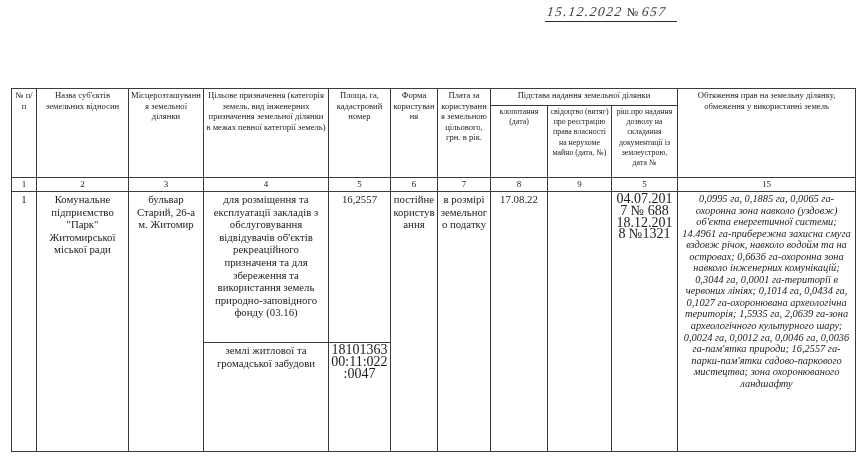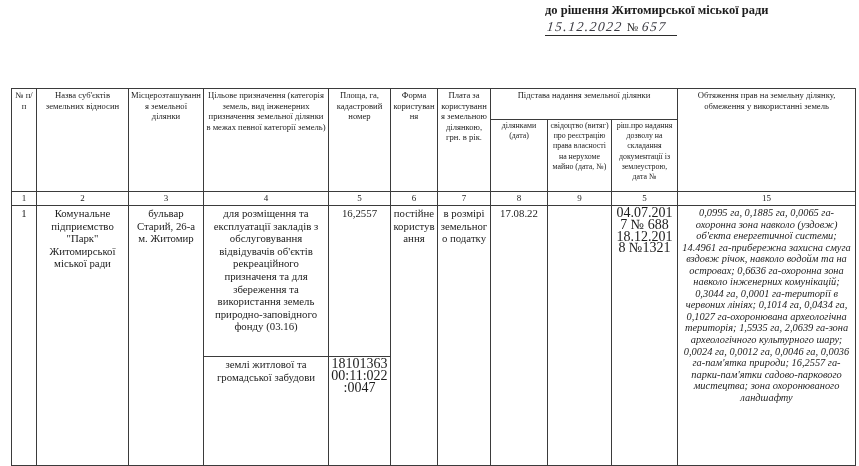--- a/index.html
+++ b/index.html
@@ -66,21 +66,20 @@
   td.data { font-size: 10.8px; line-height: 12.6px; font-weight: bold; padding-top: 3px; }
   td.data-sm { font-size: 14px; line-height: 11.8px; font-weight: bold; padding-top: 3px; }
   td.encumb { font-size: 10.4px; line-height: 11.55px; font-weight: bold; padding: 3px 3px 0 3px; font-style: italic; }
 </style>
 </head>
 <body>
 
 <div class="page">
 
   <div class="annex">
-    <div>до рішення Житомирської міської ради</div>
     <div class="hw-line"><span class="handwritten">15.12.2022</span><span class="no-sign">№</span><span class="handwritten">657</span></div>
   </div>
 
 
   <table class="main">
     <colgroup>
       <col style="width:25px">
         <col style="width:92px">
         <col style="width:75px">
       <col style="width:125px">
@@ -94,27 +93,27 @@
     </colgroup>
 
     <tbody>
         <tr>
       <th class="hdr" rowspan="2">№ п/п</th>
       <th class="hdr" rowspan="2">Назва суб'єктів земельних відносин</th>
       <th class="hdr" rowspan="2">Місцерозташування земельної ділянки</th>
       <th class="hdr" rowspan="2">Цільове призначення (категорія земель, вид інженерних призначення земельної ділянки в межах певної категорії земель)</th>
       <th class="hdr" rowspan="2">Площа, га, кадастровий номер</th>
       <th class="hdr" rowspan="2">Форма користування</th>
-      <th class="hdr" rowspan="2">Плата за користування земельною ділянкою, грн. в рік.</th>
-      <th class="hdr-group" colspan="3" style="height:31px">Підстава надання земельної ділянки</th>
+      <th class="hdr" rowspan="2">Плата за користування земельною цільового, грн. в рік.</th>
+      <th class="hdr-group" colspan="3" style="height:17px">Підстава надання земельної ділянки</th>
       <th class="hdr" rowspan="2">Обтяження прав на земельну ділянку, обмеження у використанні земель</th>
     </tr>
 
     <tr style="height:72px">
-      <th class="hdr-sub">ділянками (дата)</th>
+      <th class="hdr-sub">клопотання (дата)</th>
       <th class="hdr-sub">свідоцтво (витяг) про реєстрацію права власності на нерухоме майно (дата, №)</th>
       <th class="hdr-sub">ріш.про надання дозволу на складання документації із землеустрою, дата №</th>
     </tr>
 
     <tr class="nums">
       <td>1</td>
       <td>2</td>
       <td>3</td>
       <td>4</td>
       <td>5</td>

